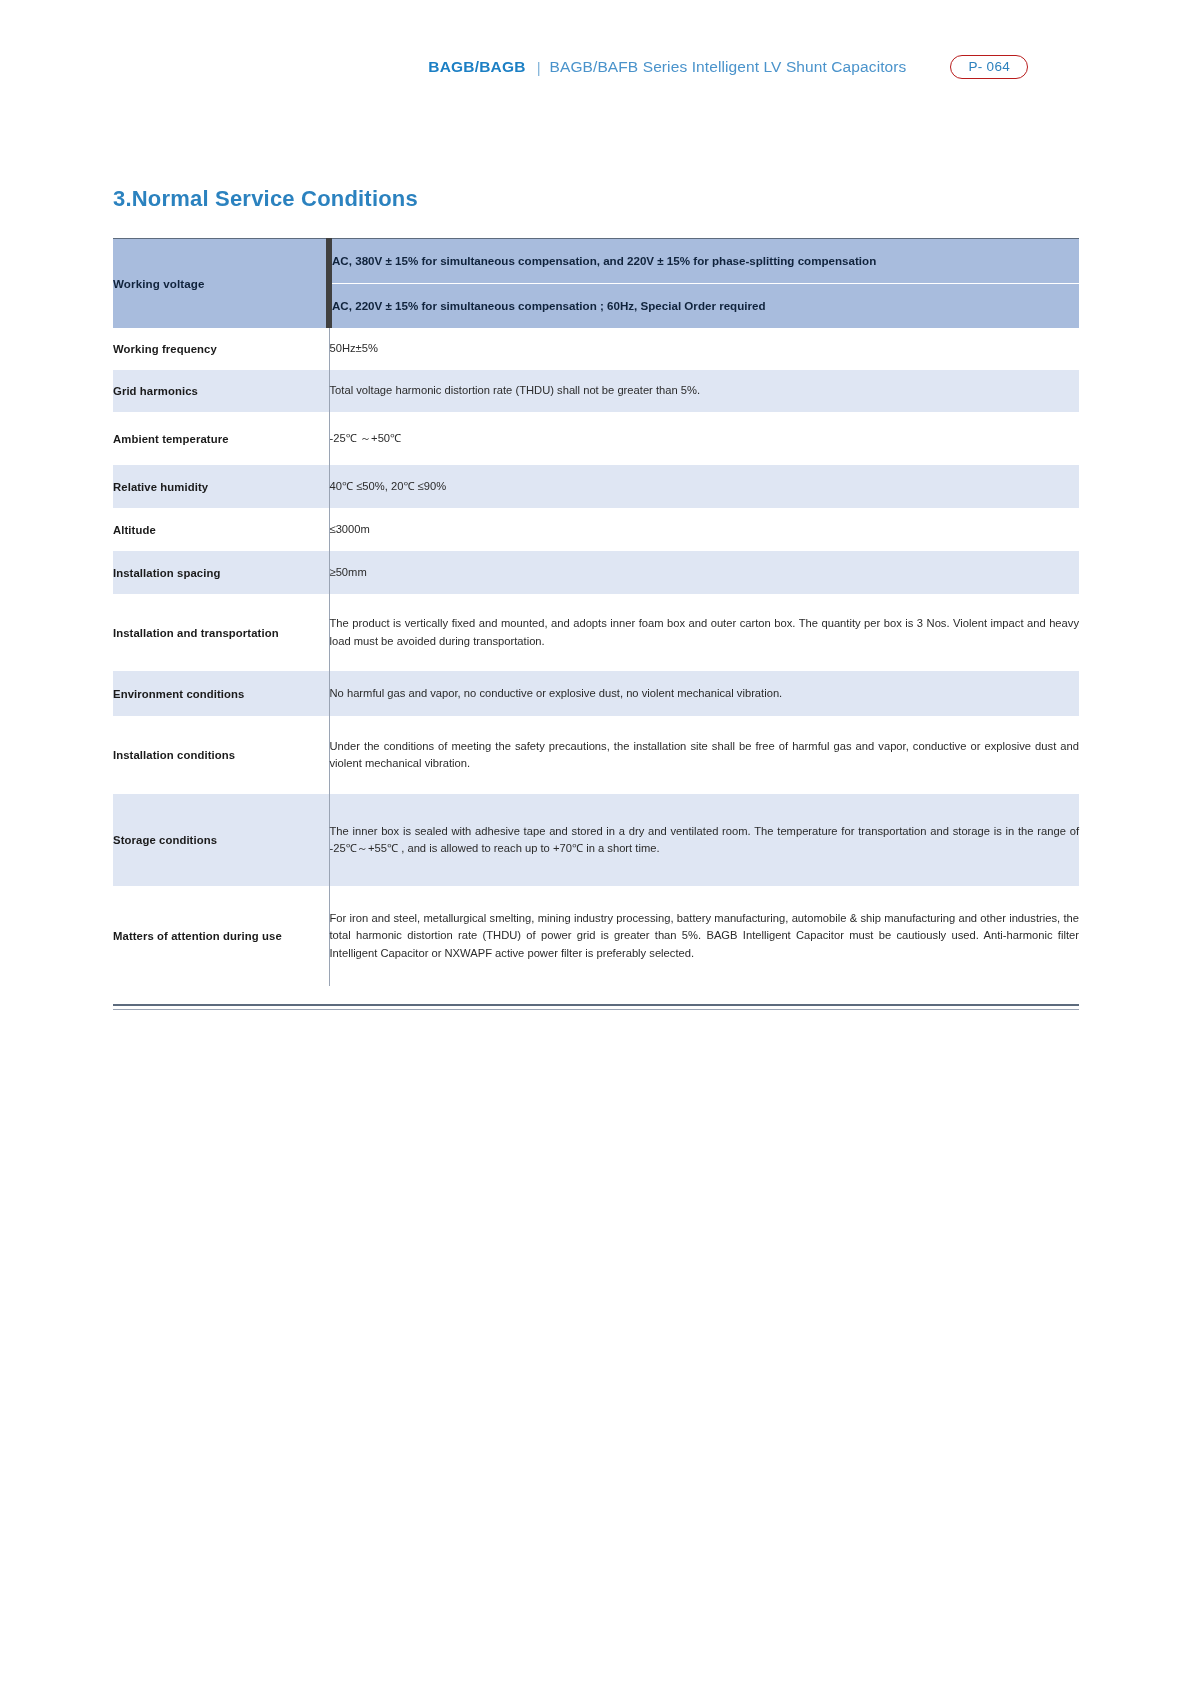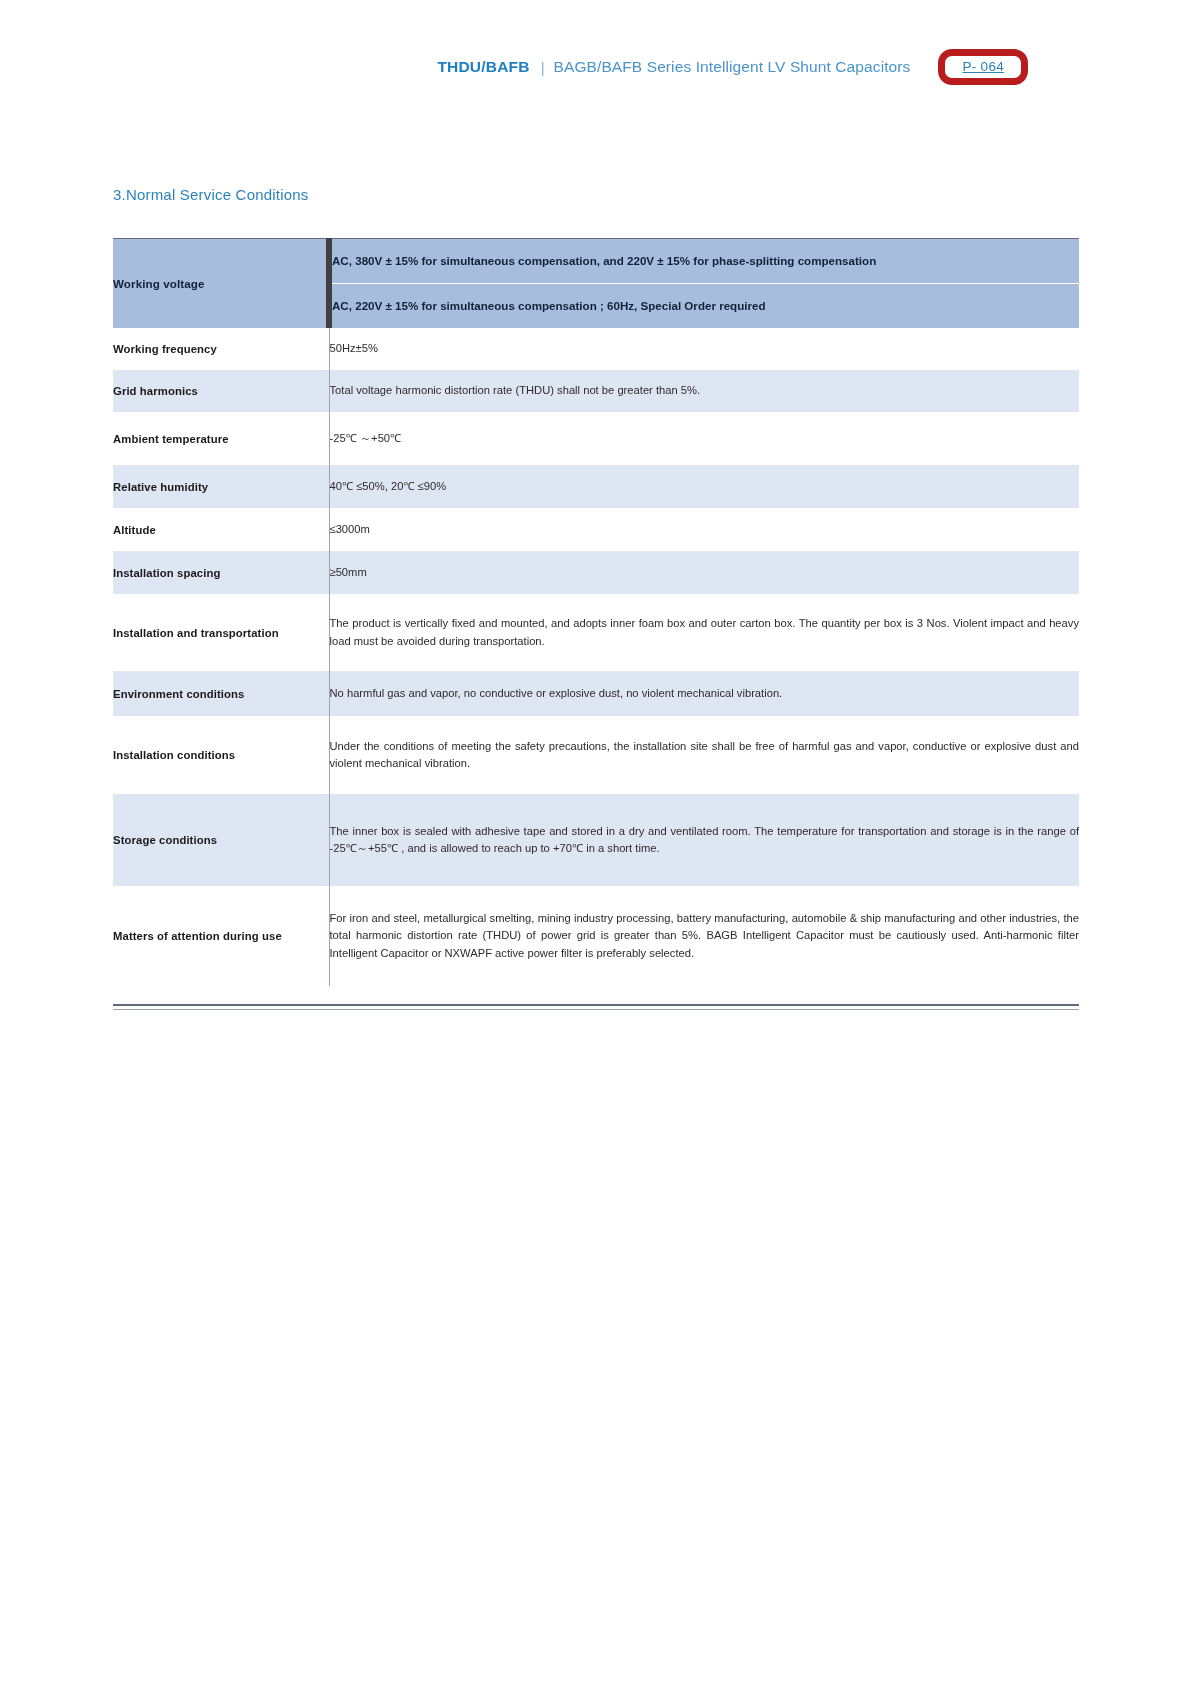--- a/index.html
+++ b/index.html
@@ -40,38 +40,37 @@
     margin: 0 9px 0 11px;
     font-size: 15px;
     font-weight: 300;
   }
   .header-title {
     font-size: 15.5px;
     color: #4a93cb;
     letter-spacing: 0.1px;
   }
   .page-badge {
-    margin-left: 28px;
-    border: 7px solid #b91c1c;
+    margin-left: 44px;
+    border: 1px solid #b91c1c;
     border-radius: 14px;
     color: #2c81bd;
     font-size: 13.5px;
     padding: 4px 17px 5px 17px;
     letter-spacing: 0.3px;
     line-height: 1;
-    text-decoration: underline;
   }
 
   
   .section-title {
     position: absolute;
     top: 186px;
     left: 113px;
-    font-size: 15px;
-    font-weight: normal;
+    font-size: 22px;
+    font-weight: bold;
     color: #2b82bf;
     letter-spacing: 0.2px;
   }
 
   
   .spec-table {
     position: absolute;
     top: 238px;
     left: 113px;
     width: 966px;
@@ -135,21 +134,21 @@
     top: 1009px;
     width: 966px;
     height: 1px;
     background: #9aa4b4;
   }
 </style>
 </head>
 <body>
 
 <div class="page-header">
-  <span class="header-brand">THDU/BAFB</span>
+  <span class="header-brand">BAGB/BAGB</span>
   <span class="header-sep">|</span>
   <span class="header-title">BAGB/BAFB Series Intelligent LV Shunt Capacitors</span>
   <span class="page-badge">P- 064</span>
 </div>
 
 <div class="section-title">3.Normal Service Conditions</div>
 
 <table class="spec-table">
   <tbody>
 

